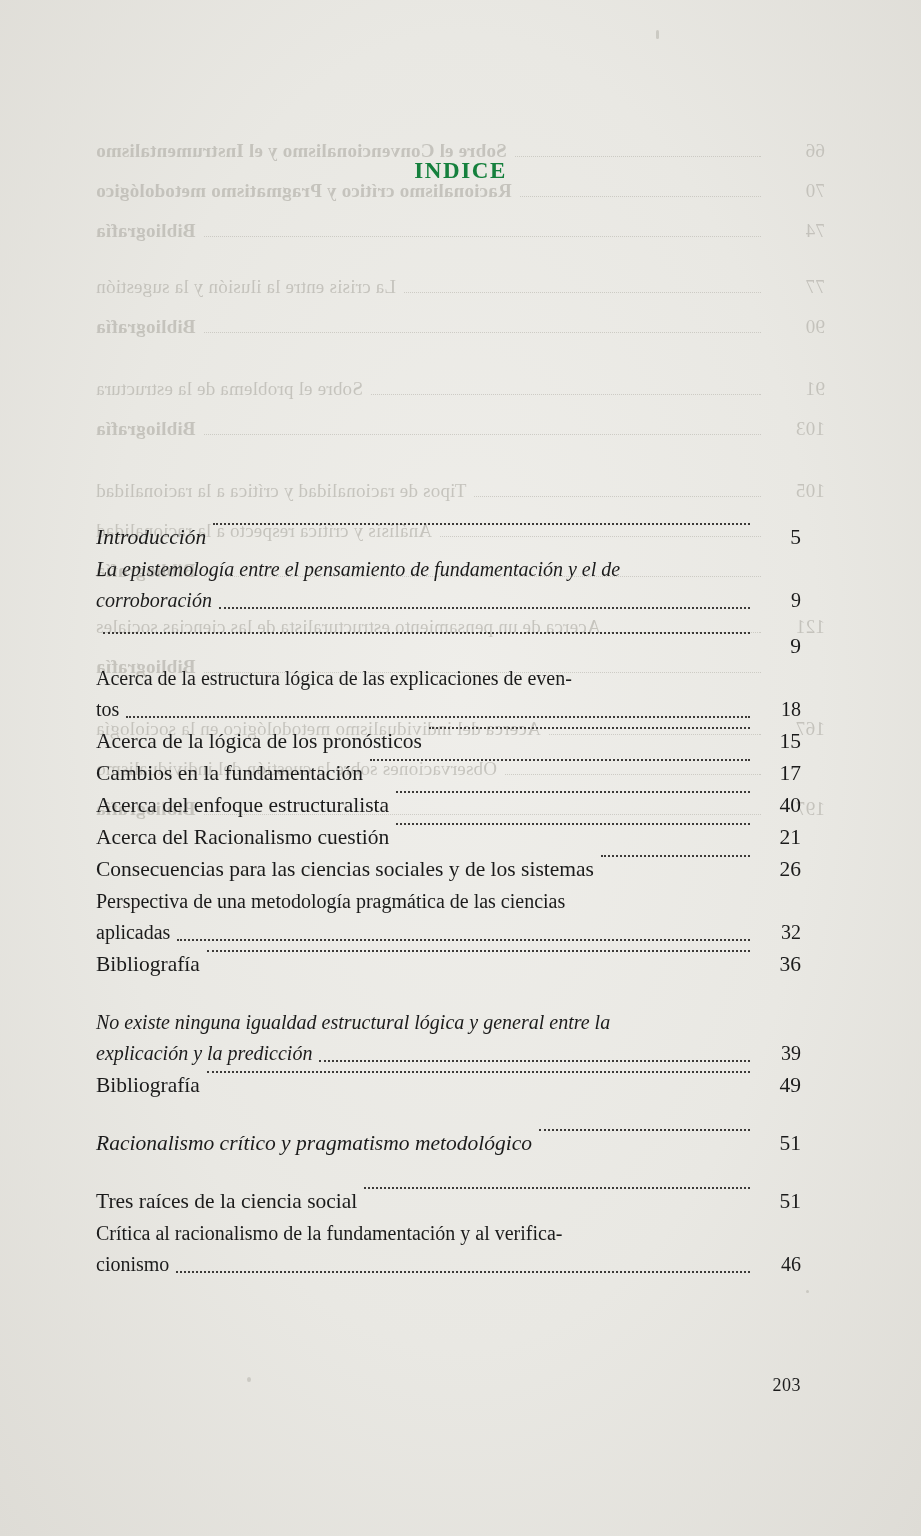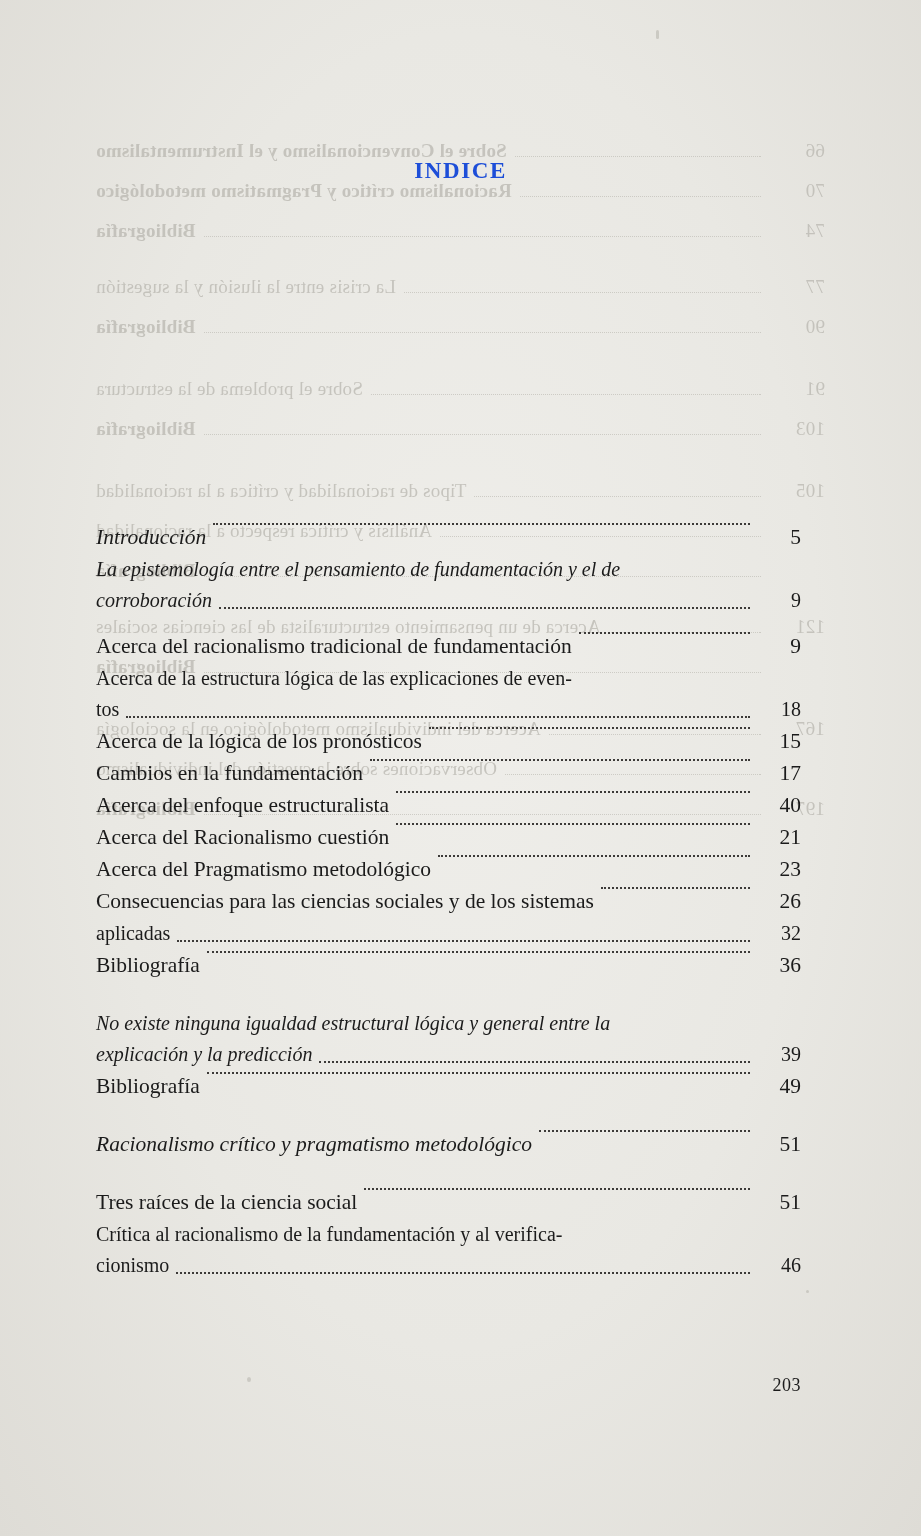--- a/index.html
+++ b/index.html
@@ -68,21 +68,21 @@
   }
 
   .doc-title {
     position: absolute;
     top: 158px;
     left: 0; right: 0;
     text-align: center;
     font-size: 23px;
     letter-spacing: 1.6px;
     font-weight: bold;
-    color: #1d4ed8;
+    color: #15803d;
   }
 
   .toc {
     position: absolute;
     left: 96px;
     right: 120px;
     top: 522px;
   }
 
   .entry {
@@ -260,21 +260,20 @@
       <div class="entry-block italic">
         <div class="lines">La epistemología entre el pensamiento de fundamentación y el de</div>
         <div class="last-line">
           <span class="tail" style="font-style: italic;">corroboración</span>
           <span class="leader"></span>
           <span class="pageno" style="font-style: normal;">9</span>
         </div>
       </div>
       <div class="gap-sm"></div>
       <div class="entry">
-        <span class="label">Acerca del racionalismo tradicional de fundamentación</span>
         <span class="leader"></span>
         <span class="pageno">9</span>
       </div>
       <div class="entry-block">
         <div class="lines">Acerca de la estructura lógica de las explicaciones de even-</div>
         <div class="last-line">
           <span class="tail" style="font-style: normal;">tos</span>
           <span class="leader"></span>
           <span class="pageno" style="font-style: normal;">18</span>
         </div>
@@ -293,30 +292,26 @@
         <span class="label">Acerca del enfoque estructuralista</span>
         <span class="leader"></span>
         <span class="pageno">40</span>
       </div>
       <div class="entry">
         <span class="label">Acerca del Racionalismo cuestión</span>
         <span class="leader"></span>
         <span class="pageno">21</span>
       </div>
       <div class="entry">
-        <span class="label">Acerca del Pragmatismo metodológico</span>
-        <span class="leader"></span>
-        <span class="pageno">23</span>
-      </div>
-      <div class="entry">
         <span class="label">Consecuencias para las ciencias sociales y de los sistemas</span>
         <span class="leader"></span>
         <span class="pageno">26</span>
       </div>
       <div class="entry-block">
+        <div class="lines">Perspectiva de una metodología pragmática de las ciencias</div>
         <div class="last-line">
           <span class="tail" style="font-style: normal;">aplicadas</span>
           <span class="leader"></span>
           <span class="pageno" style="font-style: normal;">32</span>
         </div>
       </div>
       <div class="entry">
         <span class="label">Bibliografía</span>
         <span class="leader"></span>
         <span class="pageno">36</span>

